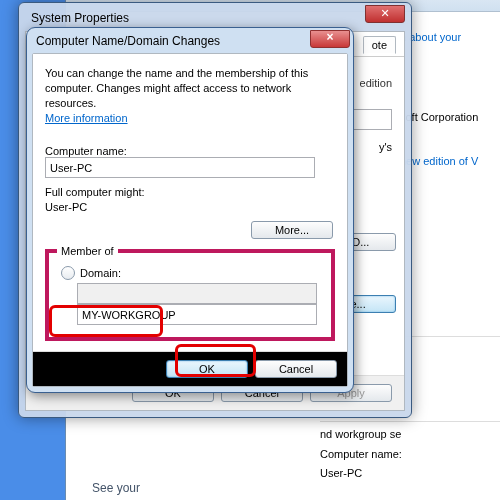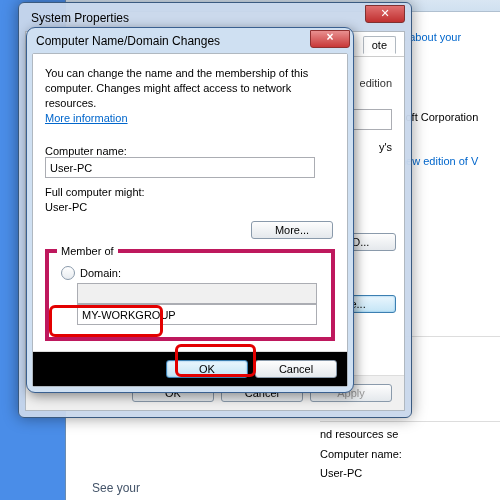--- a/index.html
+++ b/index.html
@@ -61,21 +61,21 @@
   </div>
 
   <div class="bg-info">
     <div class="bg-row"><span class="ver">4.0</span><span style="color:#0066cc">Wind</span></div>
     <div class="bg-sep"></div>
     <div class="bg-row">Intel(R) Core</div>
     <div class="bg-row">2.00 GB (1.87</div>
     <div class="bg-row">32-bit Opera</div>
     <div class="bg-row">No Pen or T</div>
     <div class="bg-sep"></div>
-    <div class="bg-row">nd resources se</div>
+    <div class="bg-row">nd workgroup se</div>
     <div class="bg-row">Computer name:</div>
     <div class="bg-row">User-PC</div>
   </div>
 
   <div class="sp-win">
     <div class="sp-title">
       <span>System Properties</span>
       <div class="sp-close">✕</div>
     </div>
     <div class="sp-inner">

